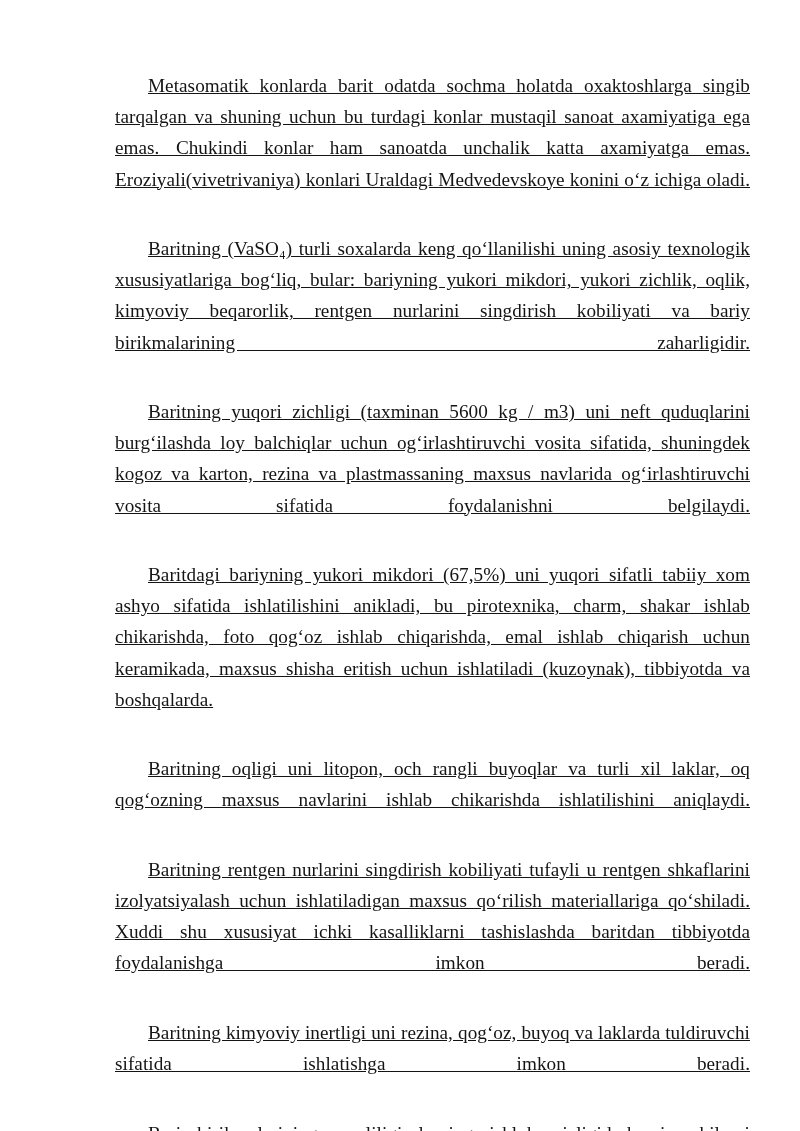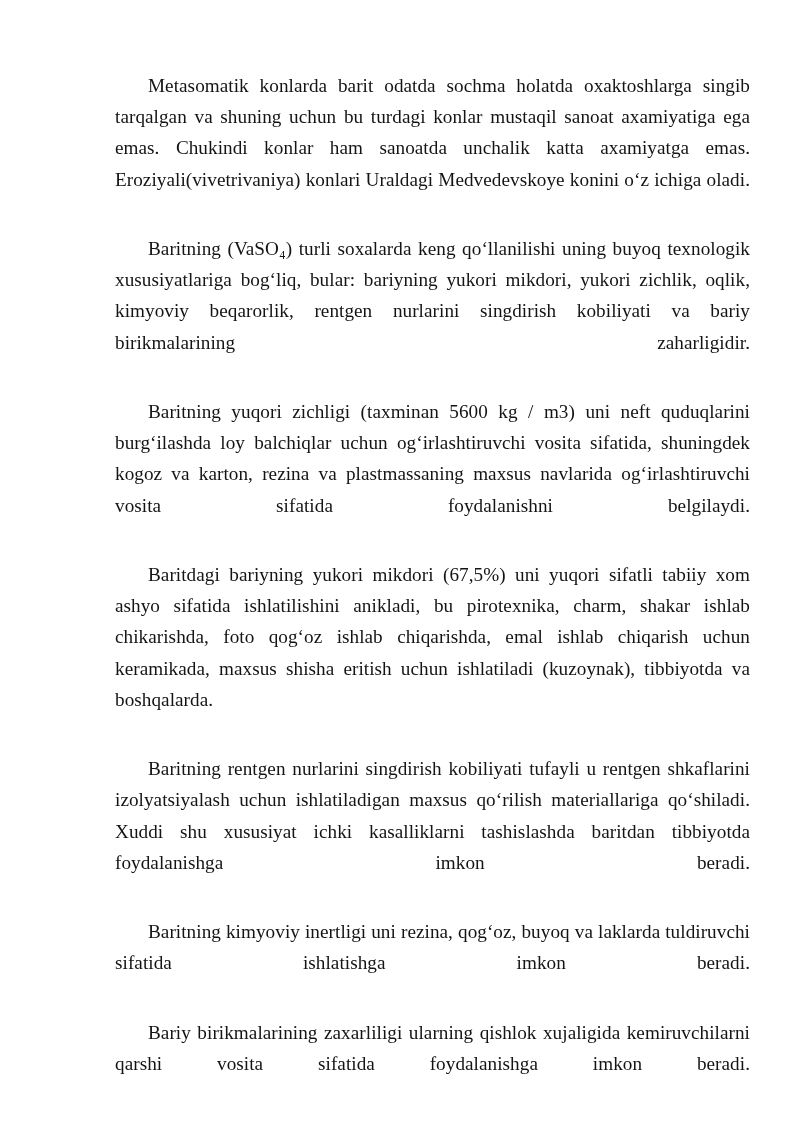--- a/index.html
+++ b/index.html
@@ -31,20 +31,21 @@
 
   .para {
     margin: 0 0 7px 0;
     text-indent: 33px;
     text-align: justify;
     font-size: 19.2px;
     line-height: 31.2px;
     letter-spacing: 0.05px;
     word-spacing: 0.2px;
     color: #141414;
+    text-decoration: underline;
     -webkit-font-smoothing: antialiased;
   }
 
   .para:last-child {
     margin-bottom: 0;
   }
 
   
   .para::after {
     content: "";
@@ -53,26 +54,27 @@
   }
 </style>
 </head>
 <body>
 
 <div class="page">
   <div class="doc-body">
 
     <p class="para">Metasomatik konlarda barit odatda sochma holatda oxaktoshlarga singib tarqalgan va shuning uchun bu turdagi konlar mustaqil sanoat axamiyatiga ega emas. Chukindi konlar ham sanoatda unchalik katta axamiyatga emas. Eroziyali(vivetrivaniya) konlari Uraldagi Medvedevskoye konini oʻz ichiga oladi.</p>
 
-    <p class="para">Baritning (VaSO₄) turli soxalarda keng qoʻllanilishi uning buyoq texnologik xususiyatlariga bogʻliq, bular: bariyning yukori mikdori, yukori zichlik, oqlik, kimyoviy beqarorlik, rentgen nurlarini singdirish kobiliyati va bariy birikmalarining zaharligidir.</p>
+    <p class="para">Baritning (VaSO₄) turli soxalarda keng qoʻllanilishi uning asosiy texnologik xususiyatlariga bogʻliq, bular: bariyning yukori mikdori, yukori zichlik, oqlik, kimyoviy beqarorlik, rentgen nurlarini singdirish kobiliyati va bariy birikmalarining zaharligidir.</p>
 
     <p class="para">Baritning yuqori zichligi (taxminan 5600 kg / m3) uni neft quduqlarini burgʻilashda loy balchiqlar uchun ogʻirlashtiruvchi vosita sifatida, shuningdek kogoz va karton, rezina va plastmassaning maxsus navlarida ogʻirlashtiruvchi vosita sifatida foydalanishni belgilaydi.</p>
 
     <p class="para">Baritdagi bariyning yukori mikdori (67,5%) uni yuqori sifatli tabiiy xom ashyo sifatida ishlatilishini anikladi, bu pirotexnika, charm, shakar ishlab chikarishda, foto qogʻoz ishlab chiqarishda, emal ishlab chiqarish uchun keramikada, maxsus shisha eritish uchun ishlatiladi (kuzoynak), tibbiyotda va boshqalarda.</p>
 
+    <p class="para">Baritning oqligi uni litopon, och rangli buyoqlar va turli xil laklar, oq qogʻozning maxsus navlarini ishlab chikarishda ishlatilishini aniqlaydi.</p>
 
     <p class="para">Baritning rentgen nurlarini singdirish kobiliyati tufayli u rentgen shkaflarini izolyatsiyalash uchun ishlatiladigan maxsus qoʻrilish materiallariga qoʻshiladi. Xuddi shu xususiyat ichki kasalliklarni tashislashda baritdan tibbiyotda foydalanishga imkon beradi.</p>
 
     <p class="para">Baritning kimyoviy inertligi uni rezina, qogʻoz, buyoq va laklarda tuldiruvchi sifatida ishlatishga imkon beradi.</p>
 
     <p class="para">Bariy birikmalarining zaxarliligi ularning qishlok xujaligida kemiruvchilarni qarshi vosita sifatida foydalanishga imkon beradi.</p>
 
   </div>
 </div>
 

